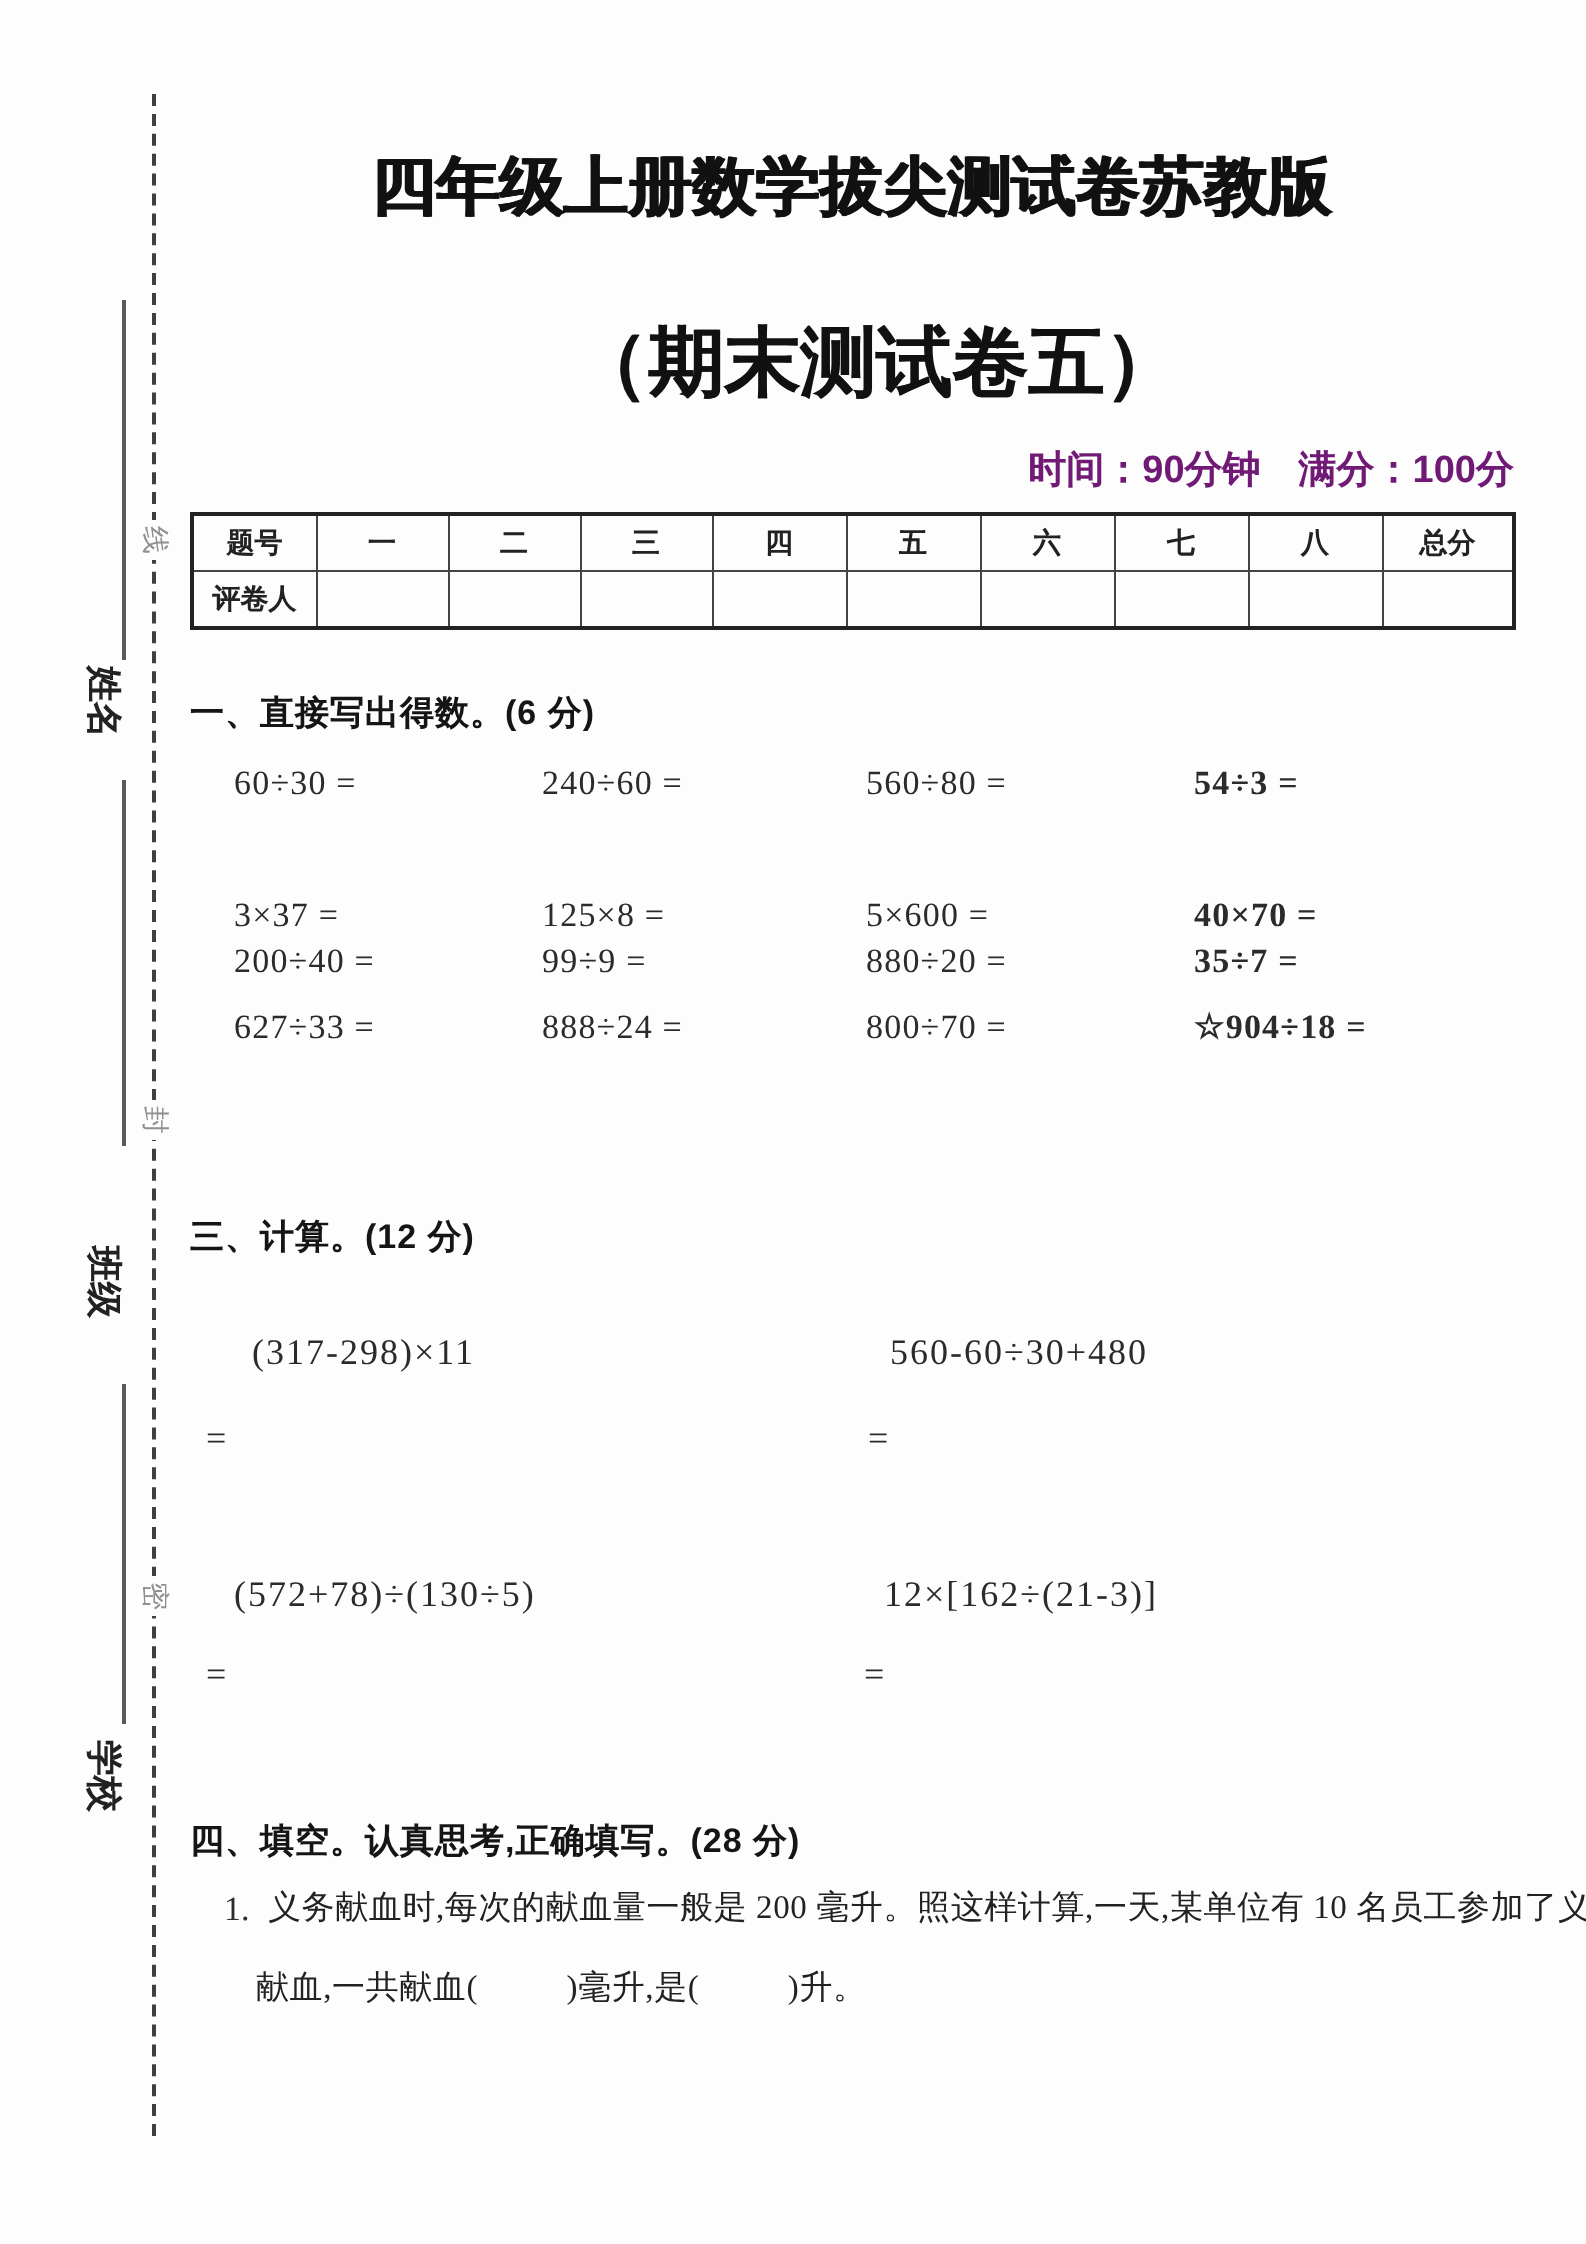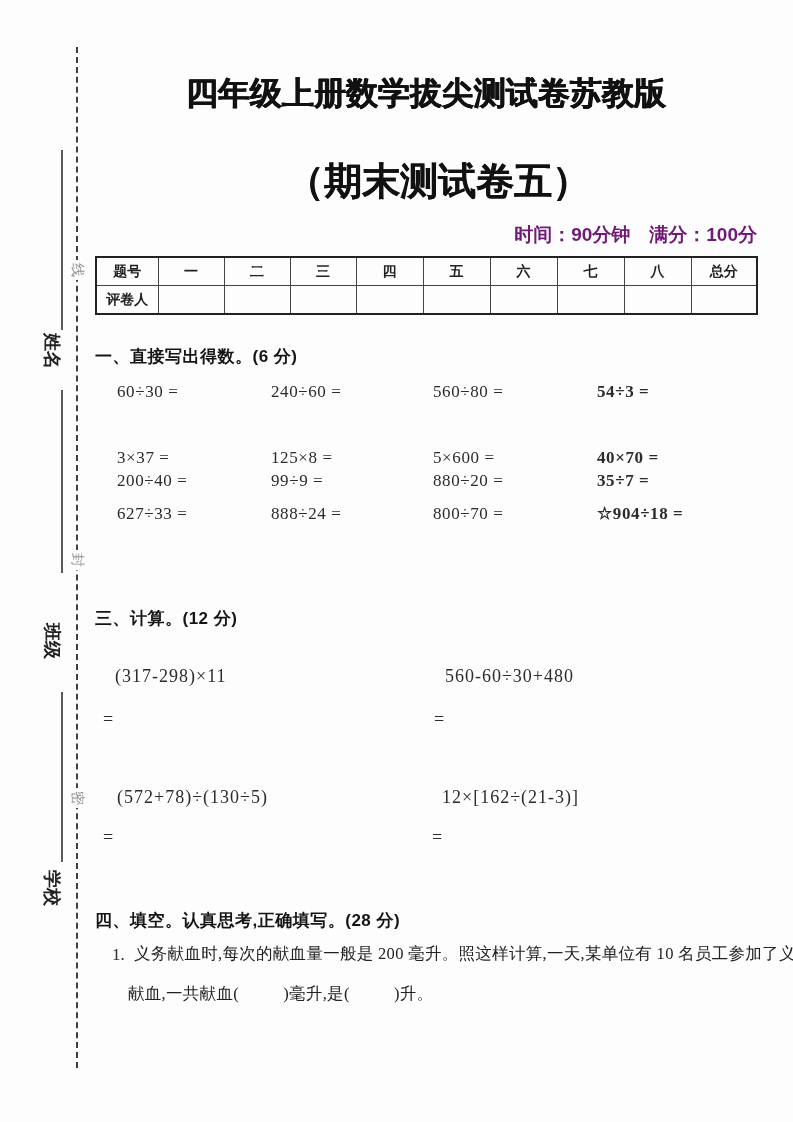--- a/index.html
+++ b/index.html
@@ -89,21 +89,21 @@
     position: absolute;
     font-family: "Liberation Serif", serif;
     color: #2b2b2b; white-space: pre; line-height: 1;
   }
   .prob { font-size: 17px; letter-spacing: 0.6px; }
   .r1 { top: 383px; } .r2 { top: 430px; margin-top: 42px; } .r3 { top: 449px; } .r4 { top: 505px; }
   .c1 { left: 117px; } .c2 { left: 271px; } .c3 { left: 433px; } .c4 { left: 597px; font-weight: bold; }
 
   .expr { font-size: 18px; letter-spacing: 1px; }
   .eqs  { font-size: 18px; }
-  .e-a1 { top: 667px; left: 115px; }
+  .e-a1 { top: 667px; left: 126px; }
   .e-a2 { top: 667px; left: 445px; }
   .q-a1 { top: 710px; left: 103px; }
   .q-a2 { top: 710px; left: 434px; }
   .e-b1 { top: 788px; left: 117px; }
   .e-b2 { top: 788px; left: 442px; }
   .q-b1 { top: 828px; left: 103px; }
   .q-b2 { top: 828px; left: 432px; }
 
   
   .s4num  { top: 946px; left: 112px; font-size: 17px; }

